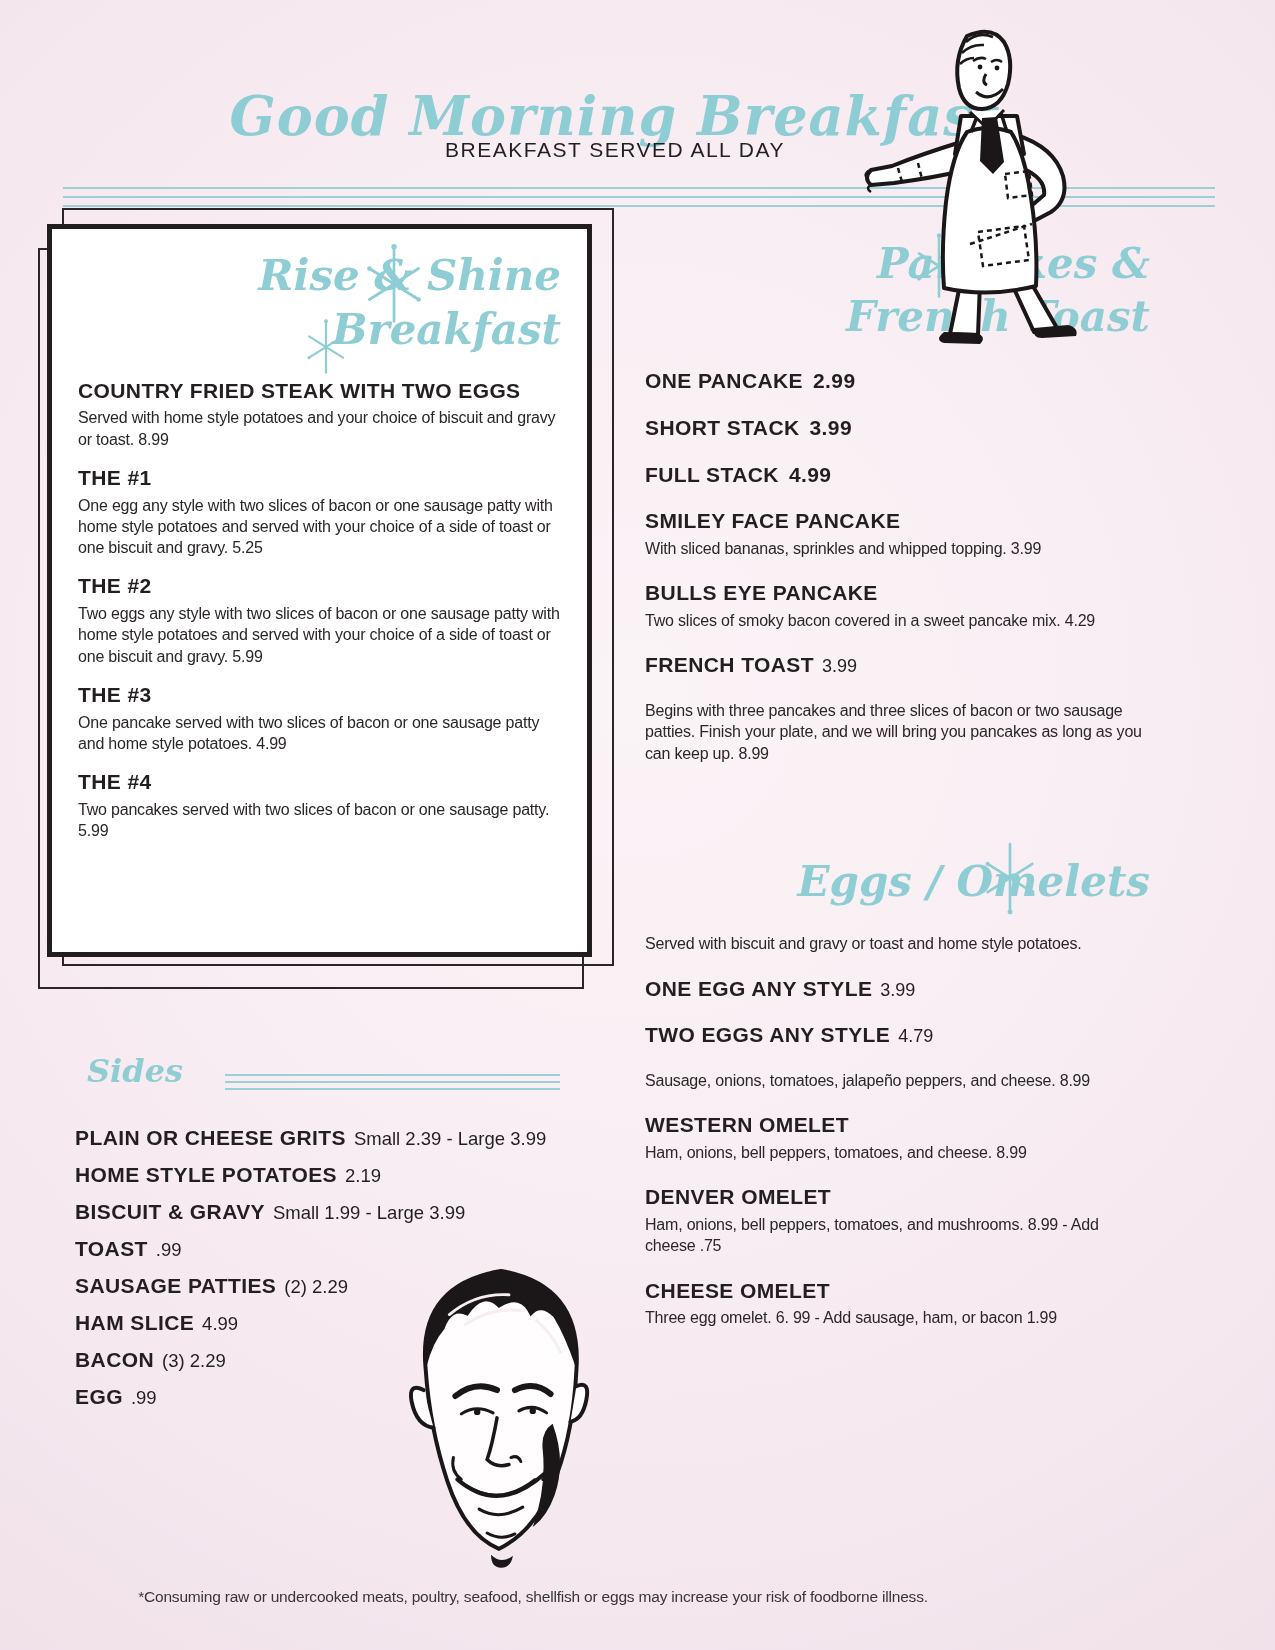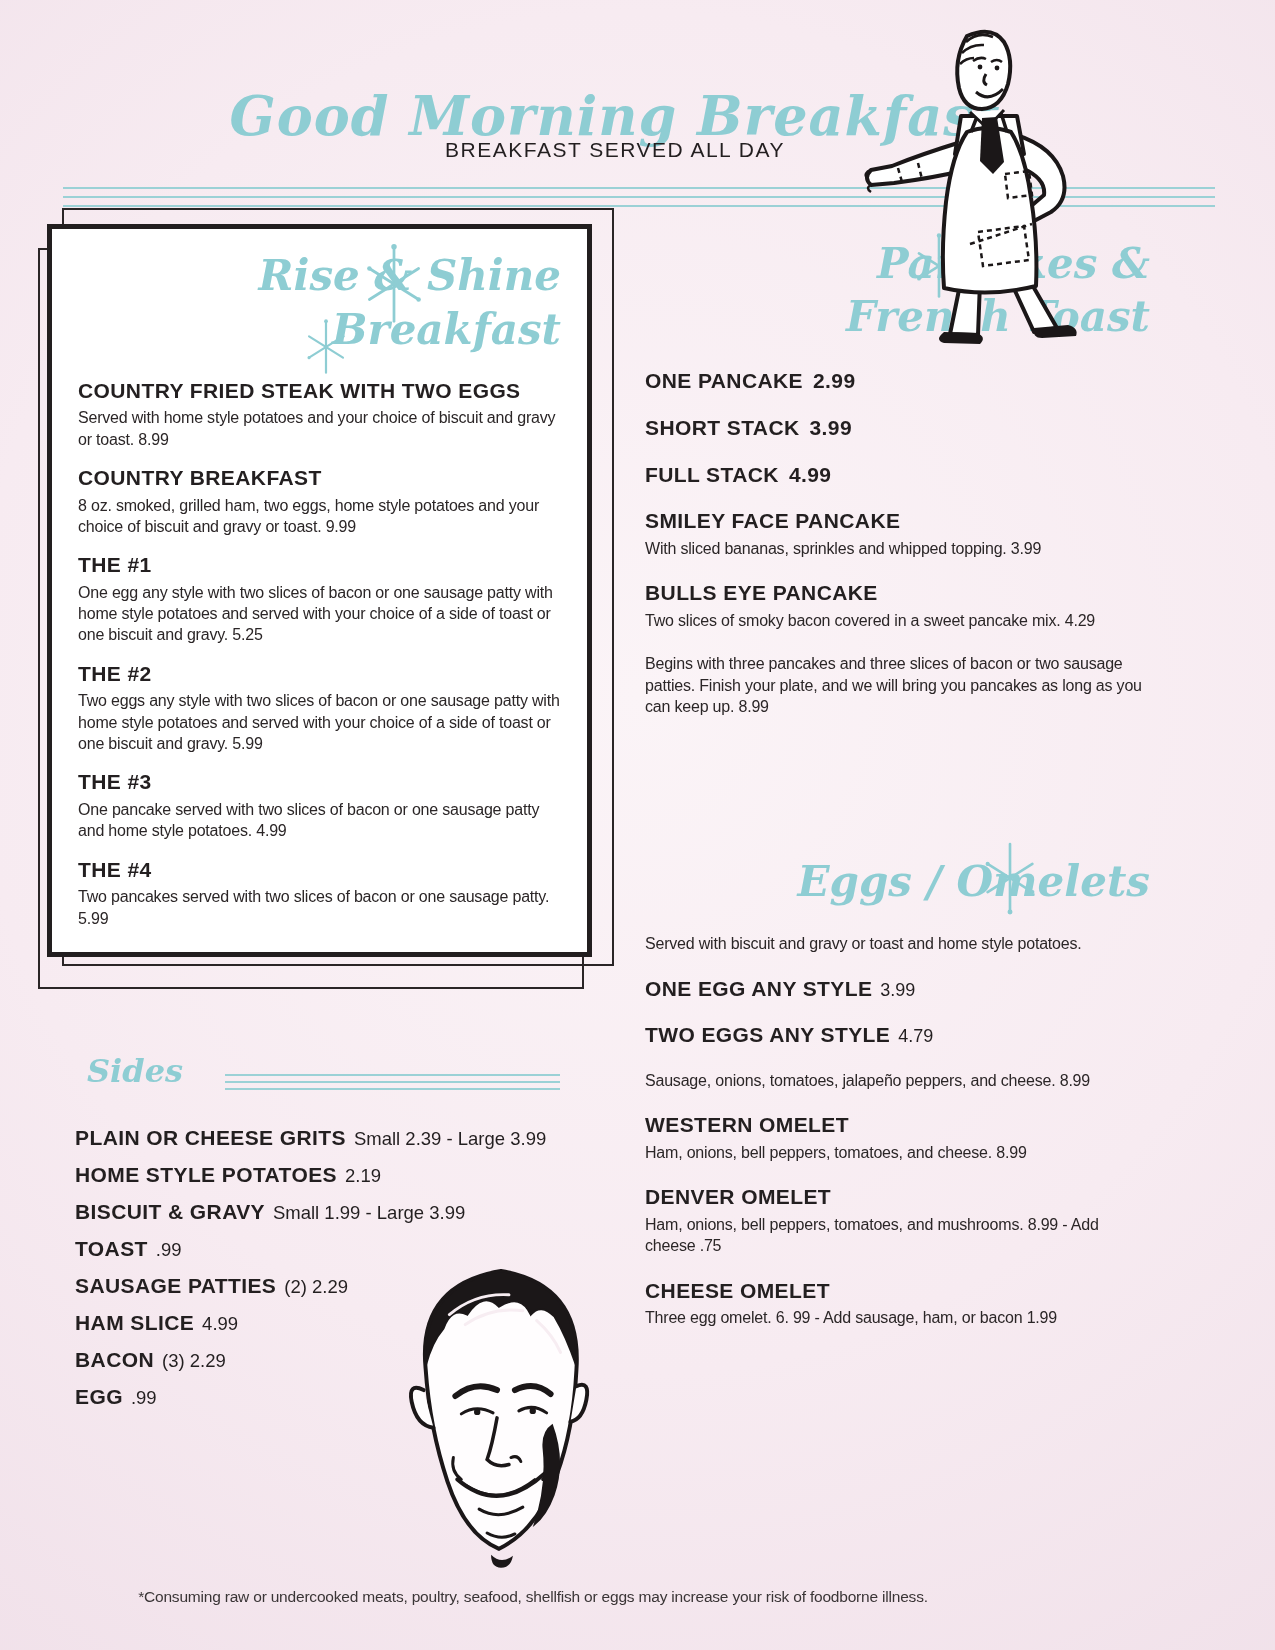--- a/index.html
+++ b/index.html
@@ -121,24 +121,20 @@
           <circle cx="62" cy="28" r="2.5"></circle>
           <circle cx="8" cy="62" r="2.5"></circle>
         </g>
     </svg>
 
     <div class="item">
       <h3><span>COUNTRY FRIED STEAK WITH TWO EGGS</span></h3>
       <p class="item-desc">Served with home style potatoes and your choice of biscuit and gravy or toast. 8.99</p>
     </div>
     <div class="item">
-      <h3><span>COUNTRY BREAKFAST</span></h3>
-      <p class="item-desc">8 oz. smoked, grilled ham, two eggs, home style potatoes and your choice of biscuit and gravy or toast. 9.99</p>
-    </div>
-    <div class="item">
       <h3><span>THE #1</span></h3>
       <p class="item-desc">One egg any style with two slices of bacon or one sausage patty with home style potatoes and served with your choice of a side of toast or one biscuit and gravy. 5.25</p>
     </div>
     <div class="item">
       <h3><span>THE #2</span></h3>
       <p class="item-desc">Two eggs any style with two slices of bacon or one sausage patty with home style potatoes and served with your choice of a side of toast or one biscuit and gravy. 5.99</p>
     </div>
     <div class="item">
       <h3><span>THE #3</span></h3>
       <p class="item-desc">One pancake served with two slices of bacon or one sausage patty and home style potatoes. 4.99</p>
@@ -178,20 +174,24 @@
       <h3><span>FULL STACK</span><span class="price-big">4.99</span></h3>
 
     </div>
     <div class="item">
       <h3><span>SMILEY FACE PANCAKE</span></h3>
       <p class="item-desc">With sliced bananas, sprinkles and whipped topping. 3.99</p>
     </div>
     <div class="item">
       <h3><span>BULLS EYE PANCAKE</span></h3>
       <p class="item-desc">Two slices of smoky bacon covered in a sweet pancake mix. 4.29</p>
+    </div>
+    <div class="item">
+      <h3><span>FRENCH TOAST</span><span class="price-sm">3.99</span></h3>
+
     </div>
     <div class="item">
       <p class="item-desc">Begins with three pancakes and three slices of bacon or two sausage patties. Finish your plate, and we will bring you pancakes as long as you can keep up. 8.99</p>
     </div>
   </div>
 
   <div class="col col-eggs">
     <h2 class="col-title script">
       <span>Eggs / Omelets</span>
       <svg class="burst" style="left:336px;top:-16px;width:58px;height:76px" viewBox="0 0 70 90">

